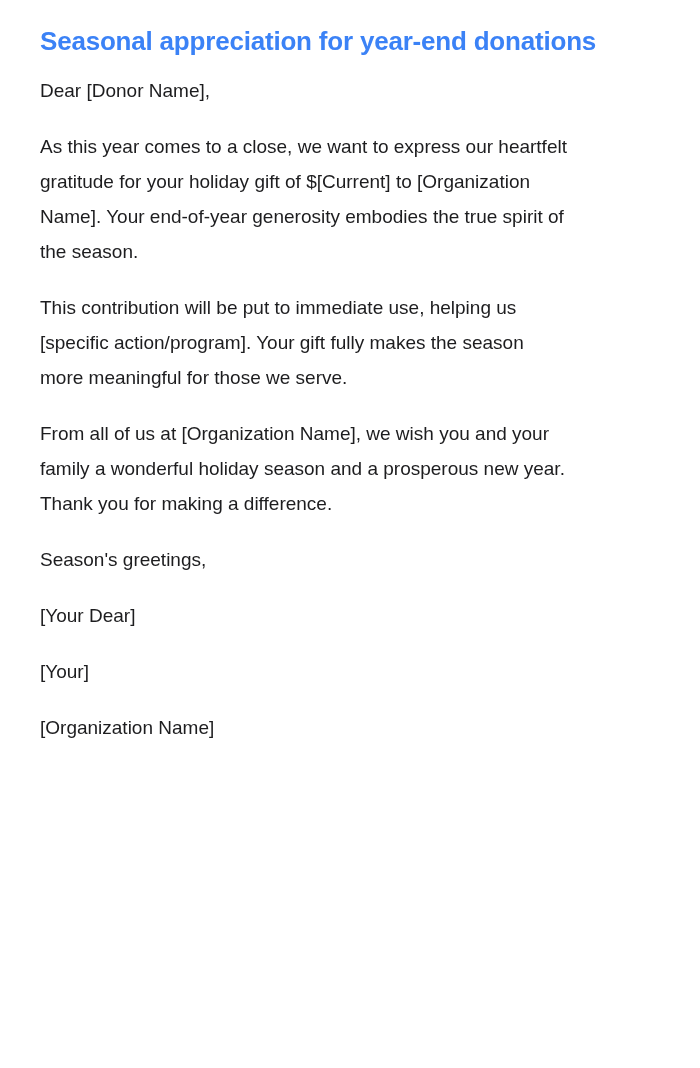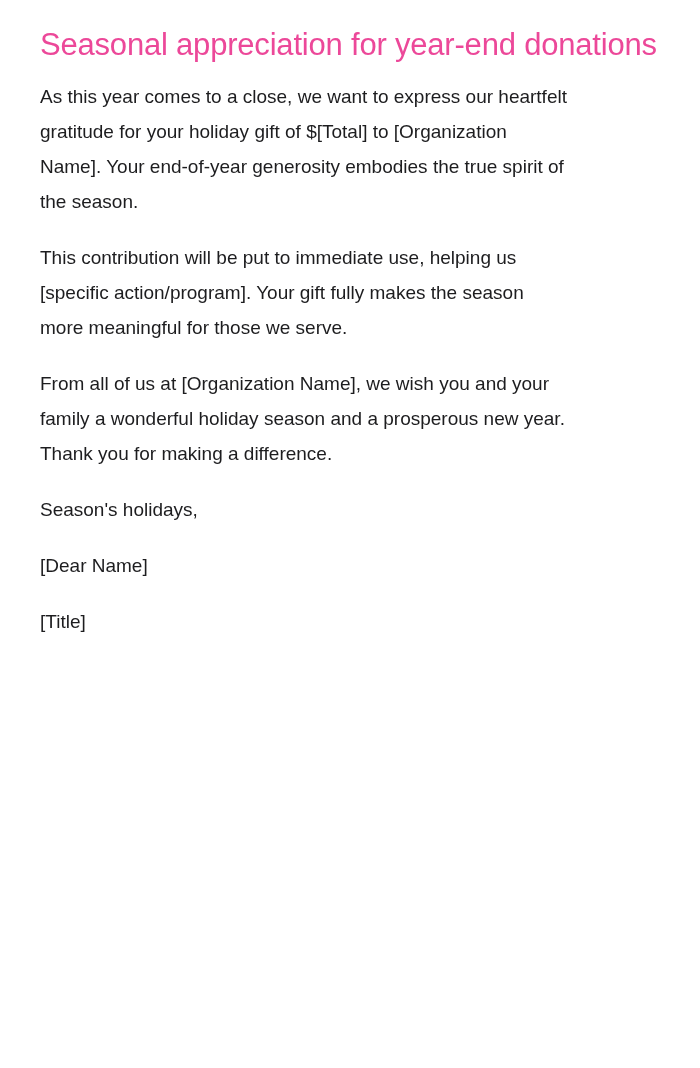--- a/index.html
+++ b/index.html
@@ -13,62 +13,64 @@
   }
   .page {
     box-sizing: border-box;
     width: 700px;
     height: 1068px;
     padding: 26px 20px 20px 40px;
     background: #ffffff;
     color: #1d1d1f;
   }
   .doc-title {
-    font-size: 31px;
-    font-weight: 400;
+    font-size: 26px;
+    font-weight: 700;
     line-height: 1.2;
     letter-spacing: -0.2px;
     margin: 0 0 16px 0;
-    color: #ec4899;
+    color: #3b82f6;
   }
   .doc-para {
     font-size: 19px;
     line-height: 35px;
     margin: 0 0 21px 0;
     max-width: 640px;
     white-space: pre-line; 
     color: #1d1d1f;
   }
   .doc-para:last-child {
     margin-bottom: 0;
   }
 </style>
 </head>
 <body>
 
 <div class="page">
 
   <h1 class="doc-title">Seasonal appreciation for year-end donations</h1>
 
+  <p class="doc-para">Dear [Donor Name],</p>
 
   <p class="doc-para">As this year comes to a close, we want to express our heartfelt
-gratitude for your holiday gift of $[Total] to [Organization
+gratitude for your holiday gift of $[Current] to [Organization
 Name]. Your end-of-year generosity embodies the true spirit of
 the season.</p>
 
 
   <p class="doc-para">This contribution will be put to immediate use, helping us
 [specific action/program]. Your gift fully makes the season
 more meaningful for those we serve.</p>
 
 
   <p class="doc-para">From all of us at [Organization Name], we wish you and your
 family a wonderful holiday season and a prosperous new year.
 Thank you for making a difference.</p>
 
-  <p class="doc-para">Season's holidays,</p>
+  <p class="doc-para">Season's greetings,</p>
 
-  <p class="doc-para">[Dear Name]</p>
+  <p class="doc-para">[Your Dear]</p>
 
-  <p class="doc-para">[Title]</p>
+  <p class="doc-para">[Your]</p>
 
+  <p class="doc-para">[Organization Name]</p>
 
 </div>
 
 </body></html>

